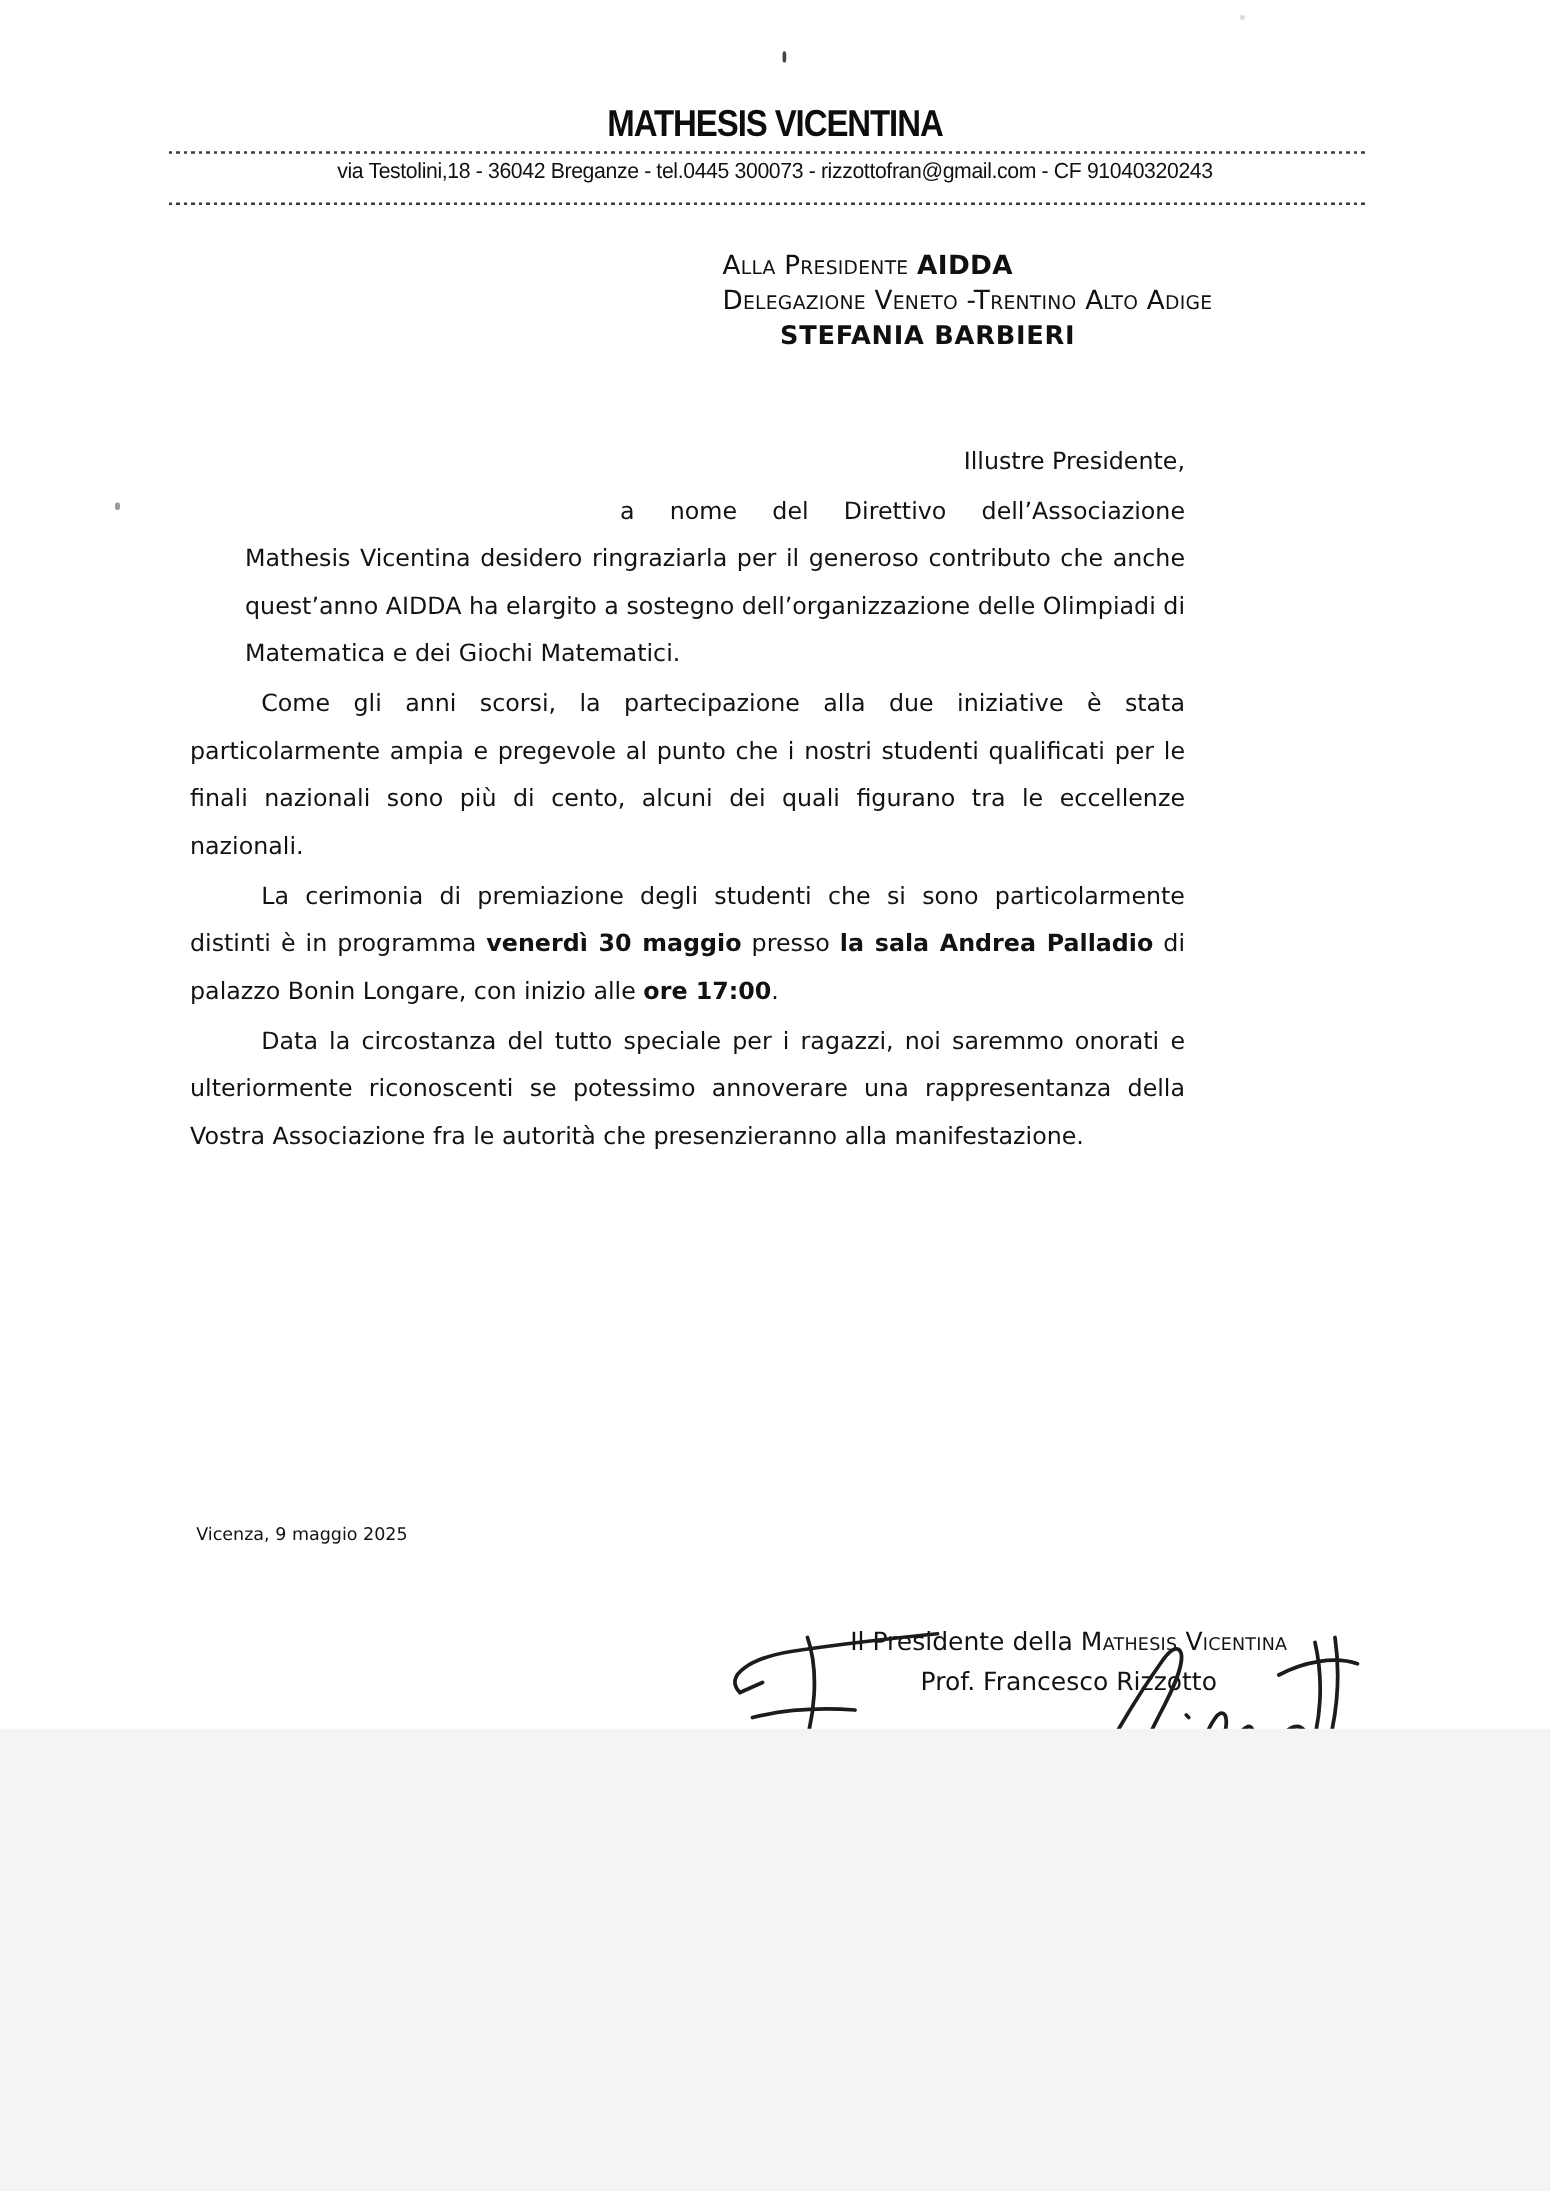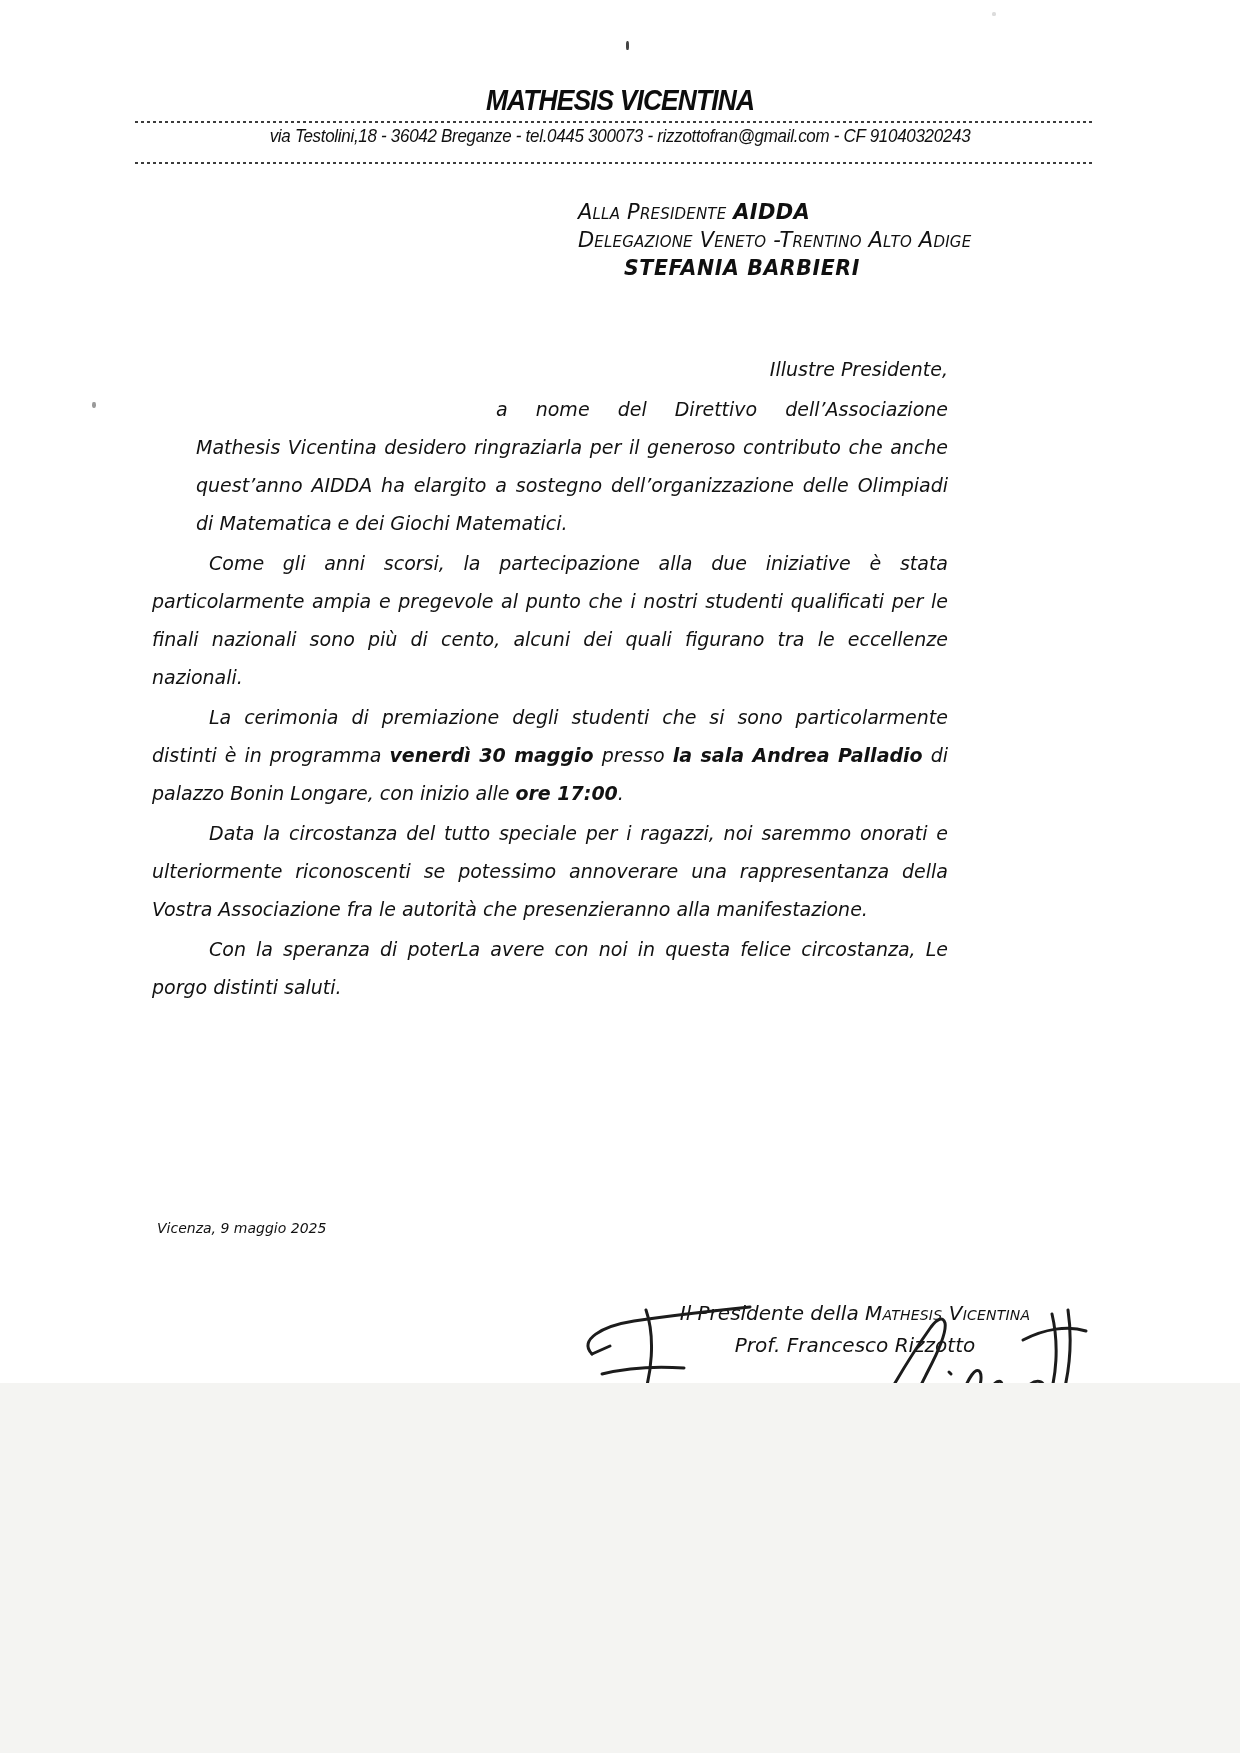--- a/index.html
+++ b/index.html
@@ -8,21 +8,20 @@
     background:#f4f4f2;
     font-family:"DejaVu Sans", sans-serif;
     color:#151515;
     overflow:hidden;
   }
   .page {
     position:relative;
     width:1240px; height:1383px;
     background:#ffffff;
     overflow:hidden;
-    font-style:italic;
   }
 
   
   .letter-title {
     position:absolute; top:83px; left:0; width:100%;
     text-align:center;
     font-family:"Liberation Sans", sans-serif;
     font-weight:bold; font-size:30px;
     letter-spacing:-1px;
     transform:scaleX(0.88);
@@ -103,21 +102,20 @@
     <div class="line3">STEFANIA BARBIERI</div>
   </div>
 
   <div class="letter-body">
     <p class="para greeting">Illustre Presidente,</p>
     <div id="letter-paragraphs">
         <p class="para deep"><span>a nome del Direttivo dell’Associazione Mathesis Vicentina desidero ringraziarla per il generoso contributo che anche quest’anno AIDDA ha elargito a sostegno dell’organizzazione delle Olimpiadi di Matematica e dei Giochi Matematici.</span></p>
         <p class="para"><span>Come gli anni scorsi, la partecipazione alla due iniziative è stata particolarmente ampia e pregevole al punto che i nostri studenti qualificati per le finali nazionali sono più di cento, alcuni dei quali figurano tra le eccellenze nazionali.</span></p>
         <p class="para"><span>La cerimonia di premiazione degli studenti che si sono particolarmente distinti è in programma </span><b>venerdì 30 maggio</b><span> presso </span><b>la sala Andrea Palladio</b><span> di palazzo Bonin Longare, con inizio alle </span><b>ore 17:00</b><span>.</span></p>
         <p class="para"><span>Data la circostanza del tutto speciale per i ragazzi, noi saremmo onorati e ulteriormente riconoscenti se potessimo annoverare una rappresentanza della Vostra Associazione fra le autorità che presenzieranno alla manifestazione.</span></p>
-        <p class="para"><span>Con la speranza di poterLa avere con noi in questa felice circostanza, Le porgo distinti saluti.</span></p>
       </div>
   </div>
 
   <div class="date-line">Vicenza, 9 maggio 2025</div>
 
   <div class="sig-block">
     <div><span>Il Presidente della </span><span class="sc">Mathesis Vicentina</span></div>
     <div>Prof. Francesco Rizzotto</div>
   </div>
 

